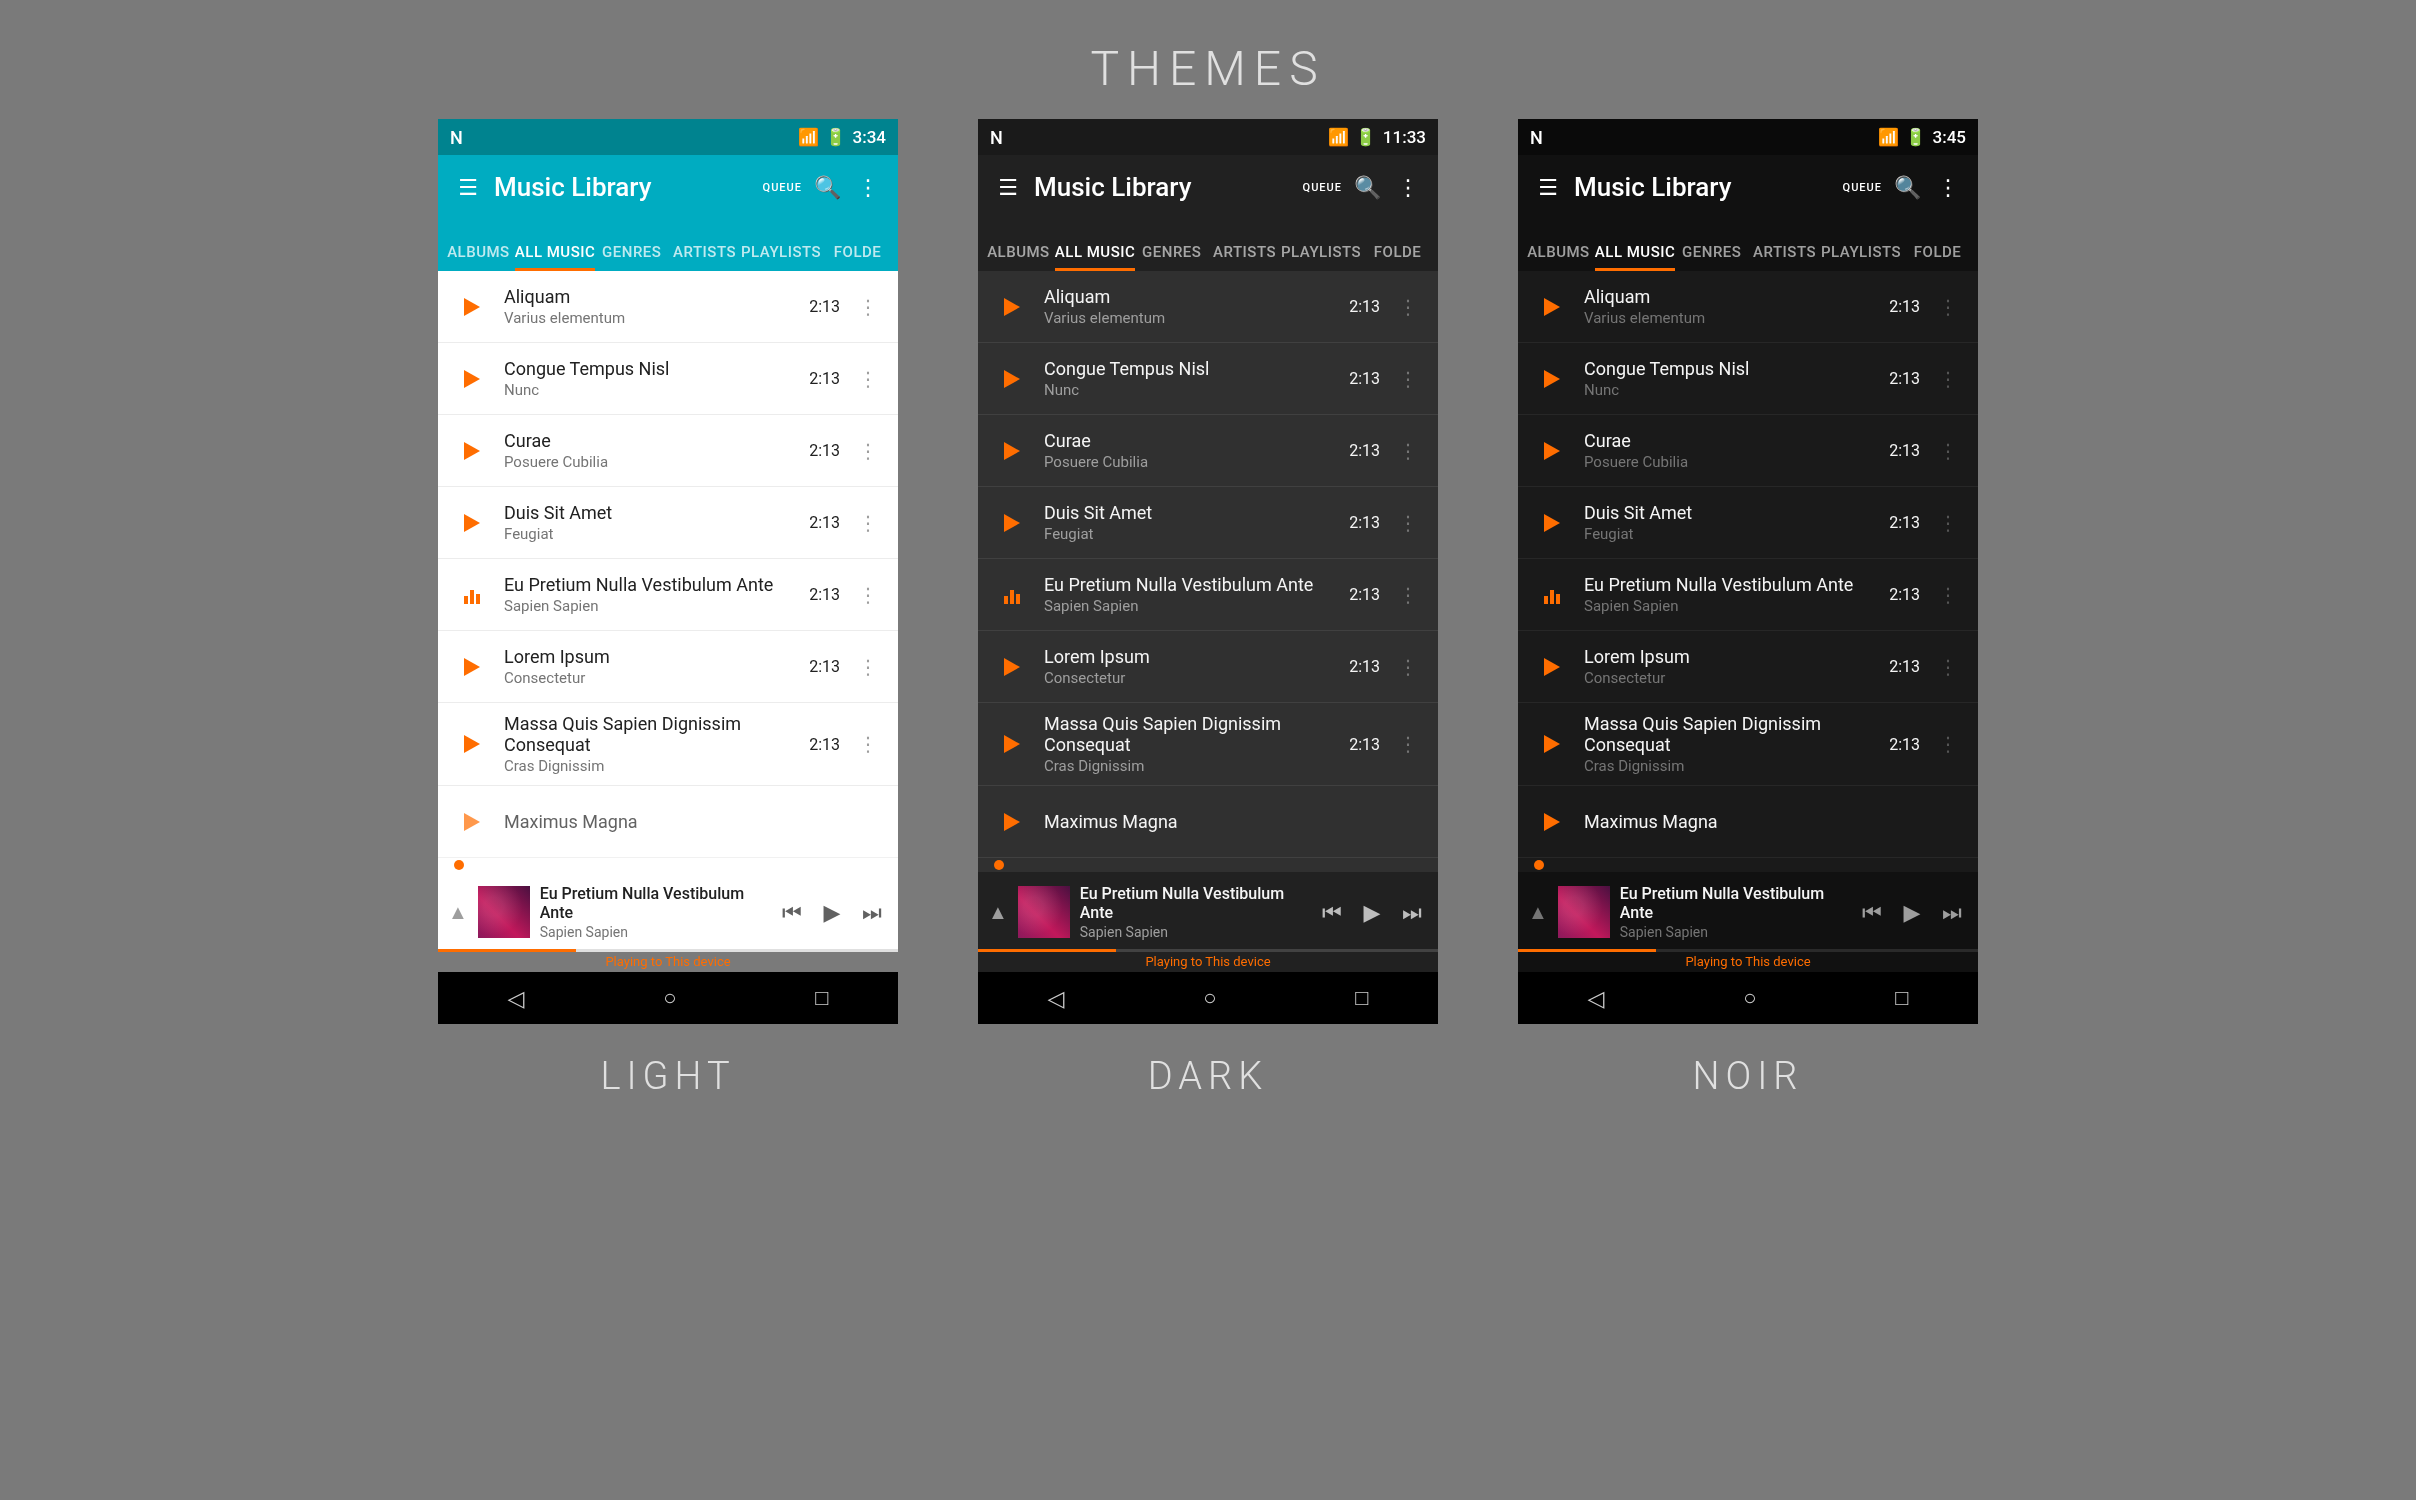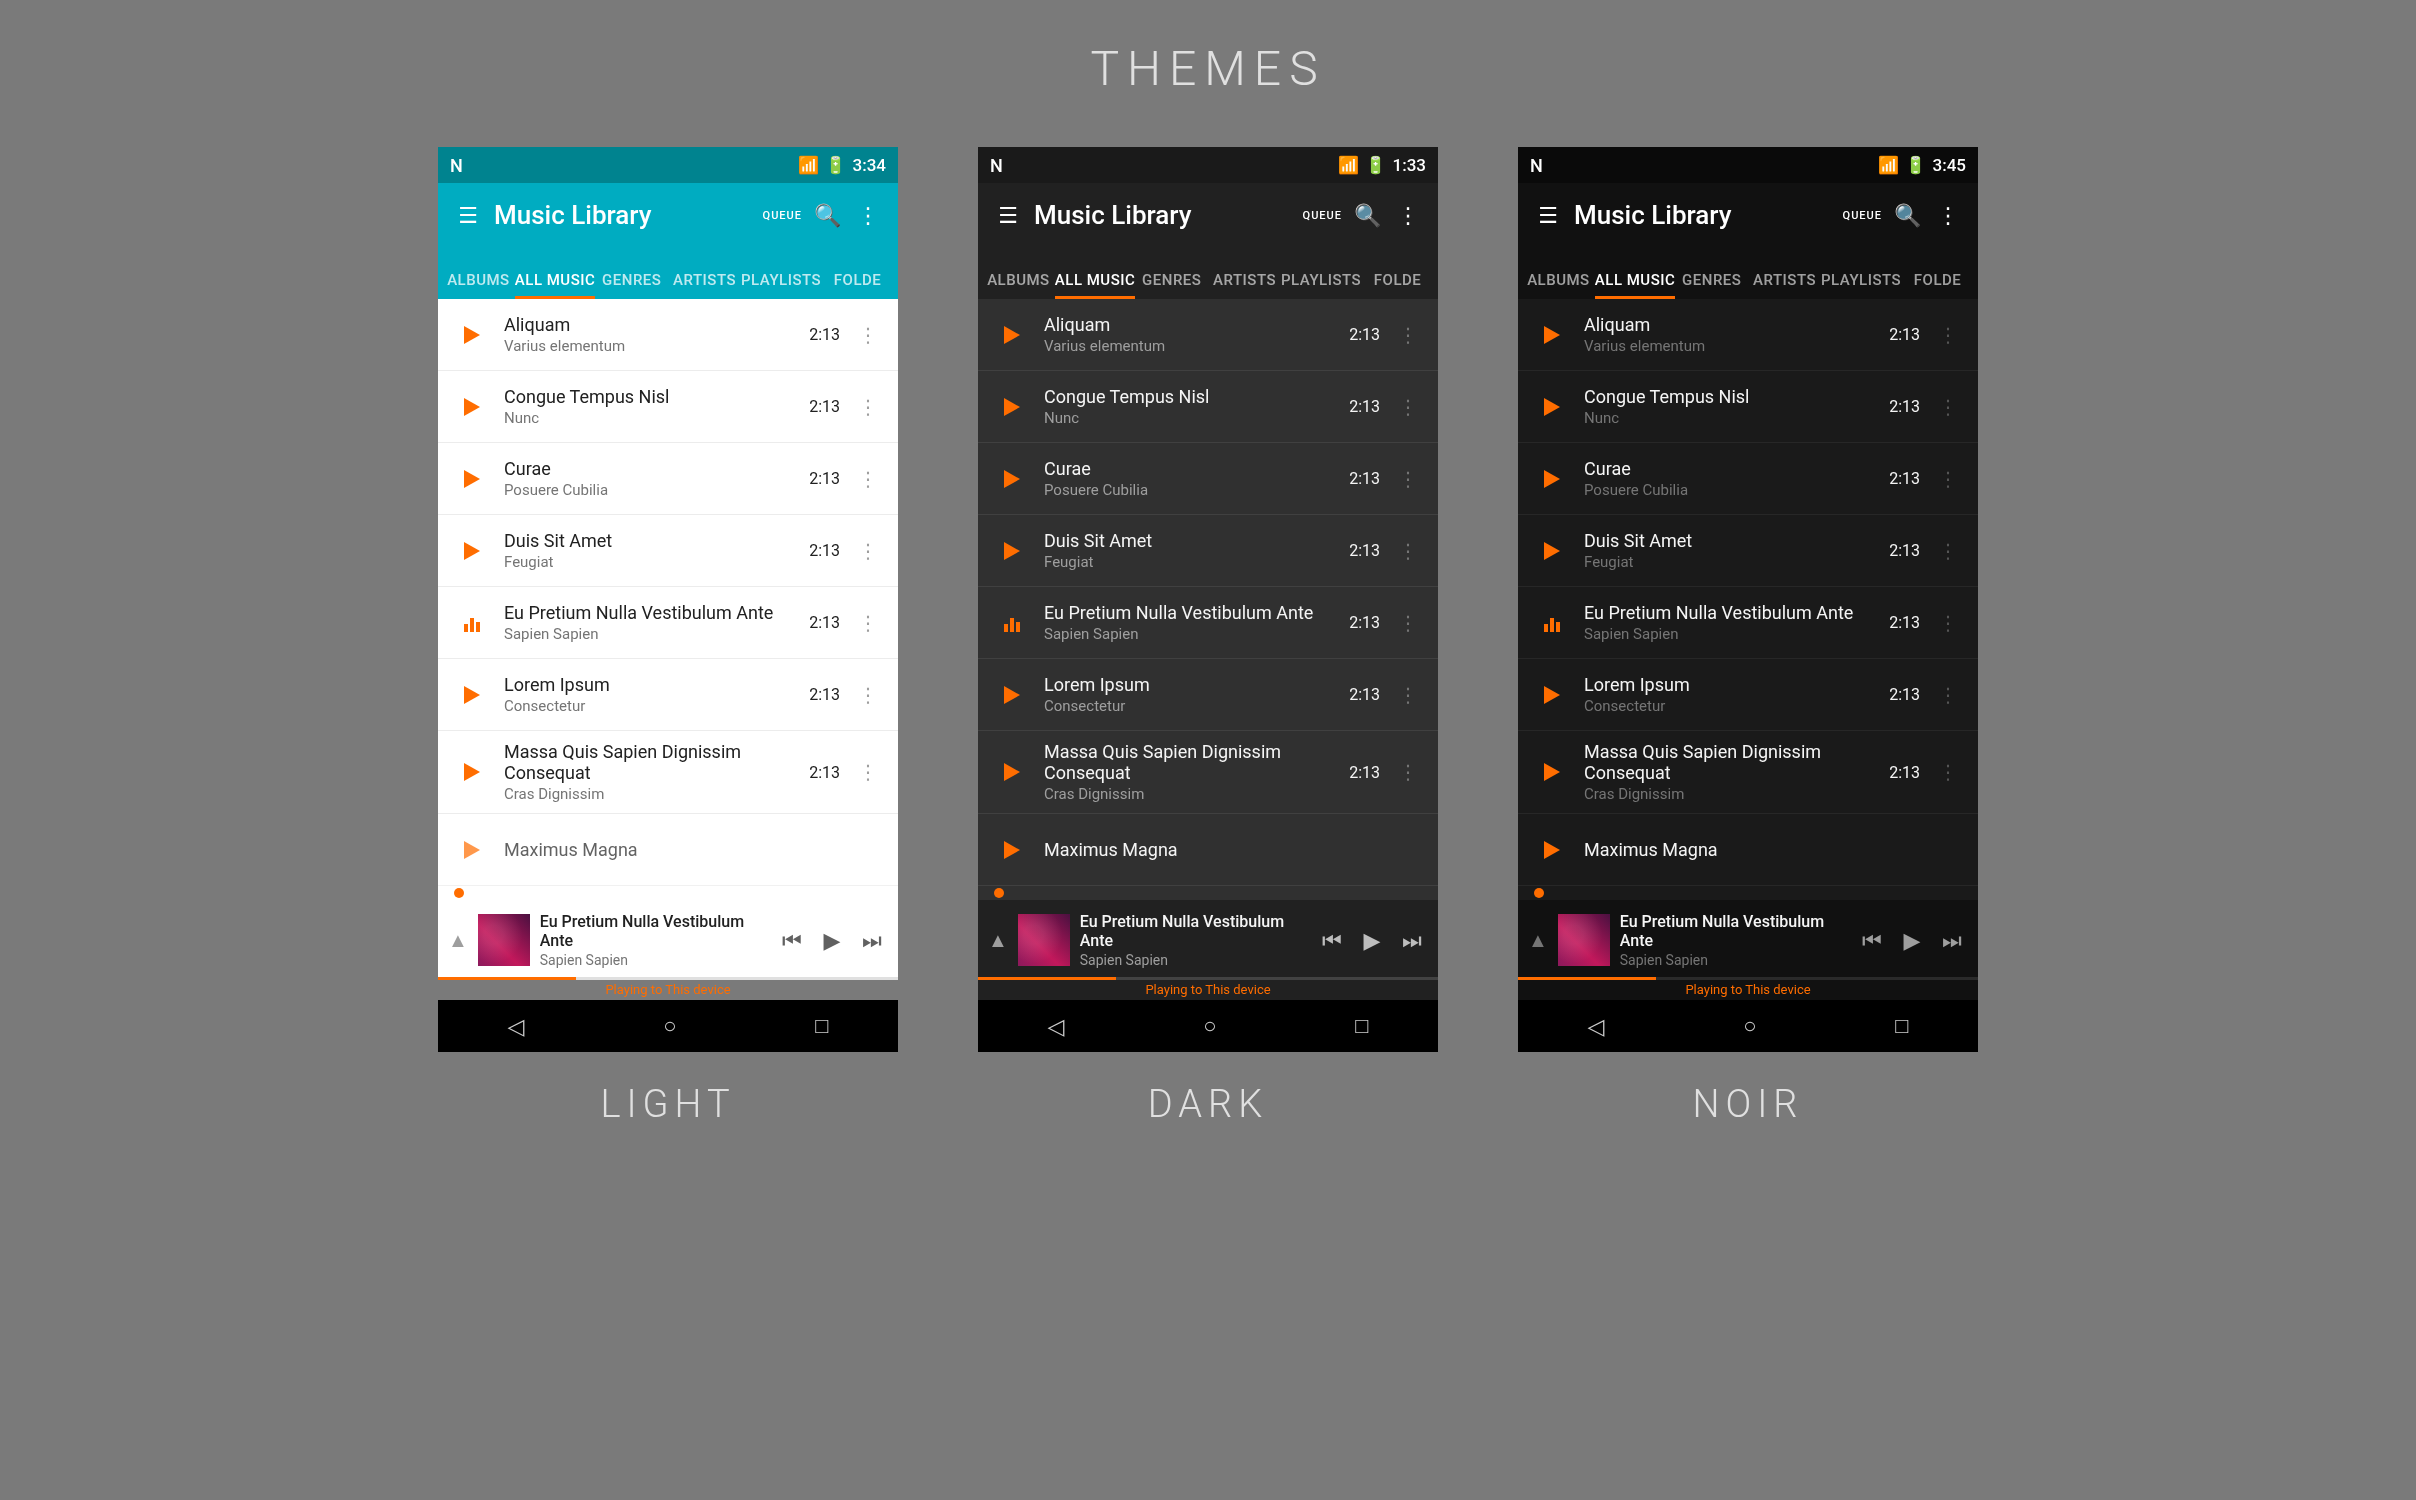--- a/index.html
+++ b/index.html
@@ -10,21 +10,21 @@
       min-height: 1500px;
       display: flex;
       flex-direction: column;
       align-items: center;
     }
     .page-title {
       color: #e0e0e0;
       font-size: 48px;
       font-weight: 300;
       letter-spacing: 8px;
-      margin: 40px 0 50px 0;
+      margin: 40px 0 22px 0;
       text-transform: uppercase;
     }
     .phones-row {
       display: flex;
       flex-direction: row;
       justify-content: center;
       align-items: flex-start;
       gap: 80px;
       margin-bottom: 40px;
     }
@@ -500,21 +500,21 @@
   <div class="phone-container">
     <div class="phone phone-dark">
 
       <div class="status-bar">
         <div class="status-left">
           <span>N</span>
         </div>
         <div class="status-right">
           <span>📶</span>
           <span>🔋</span>
-          <span>1:33</span>
+          <span>11:33</span>
         </div>
       </div>
 
       <div class="toolbar">
         <span class="toolbar-icon">☰</span>
         <span class="toolbar-title">Music Library</span>
         <span class="toolbar-queue">QUEUE</span>
         <span class="toolbar-icon">🔍</span>
         <span class="toolbar-icon">⋮</span>
       </div>

